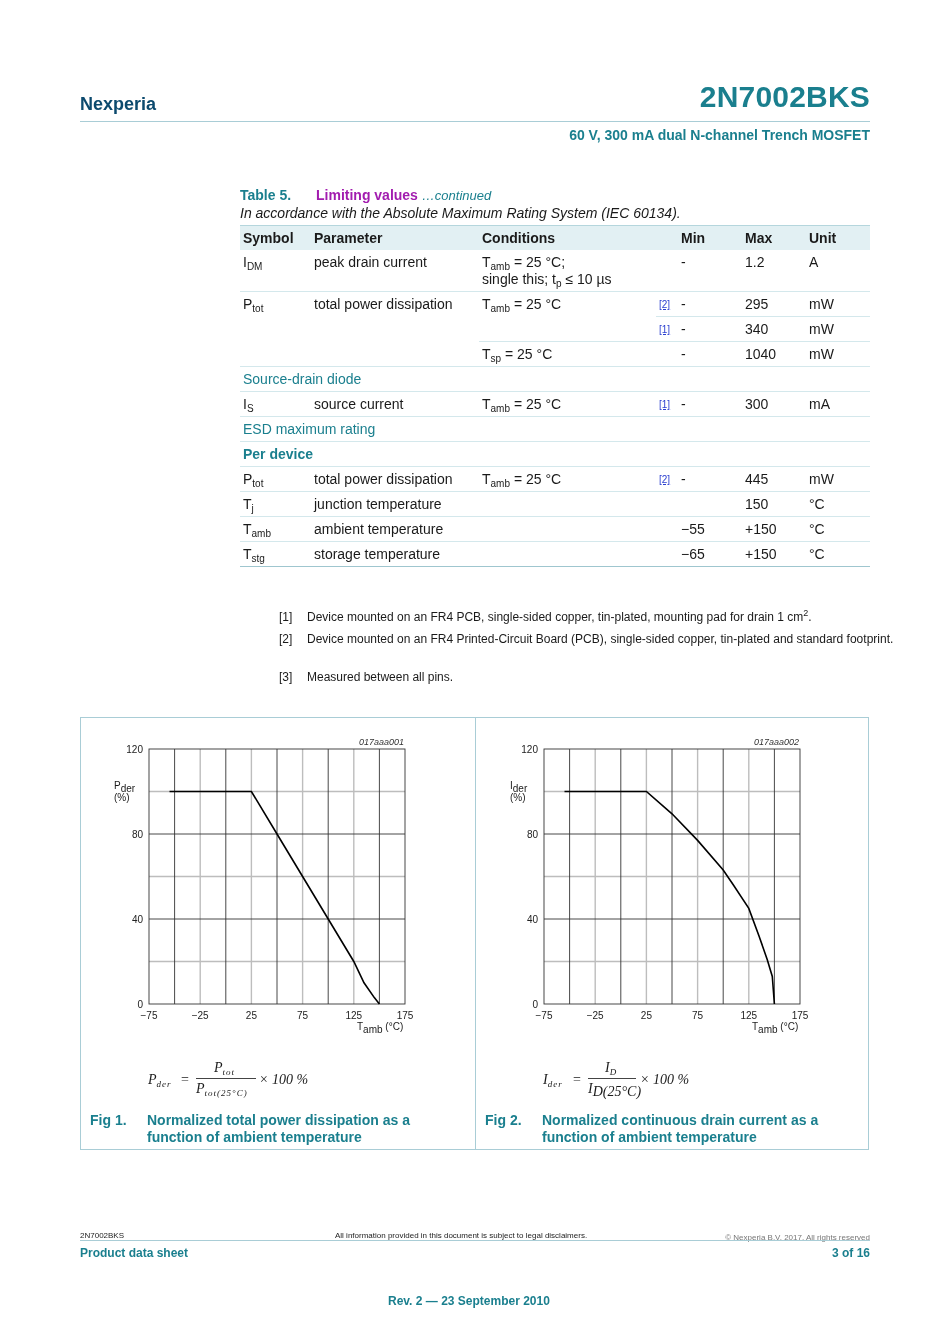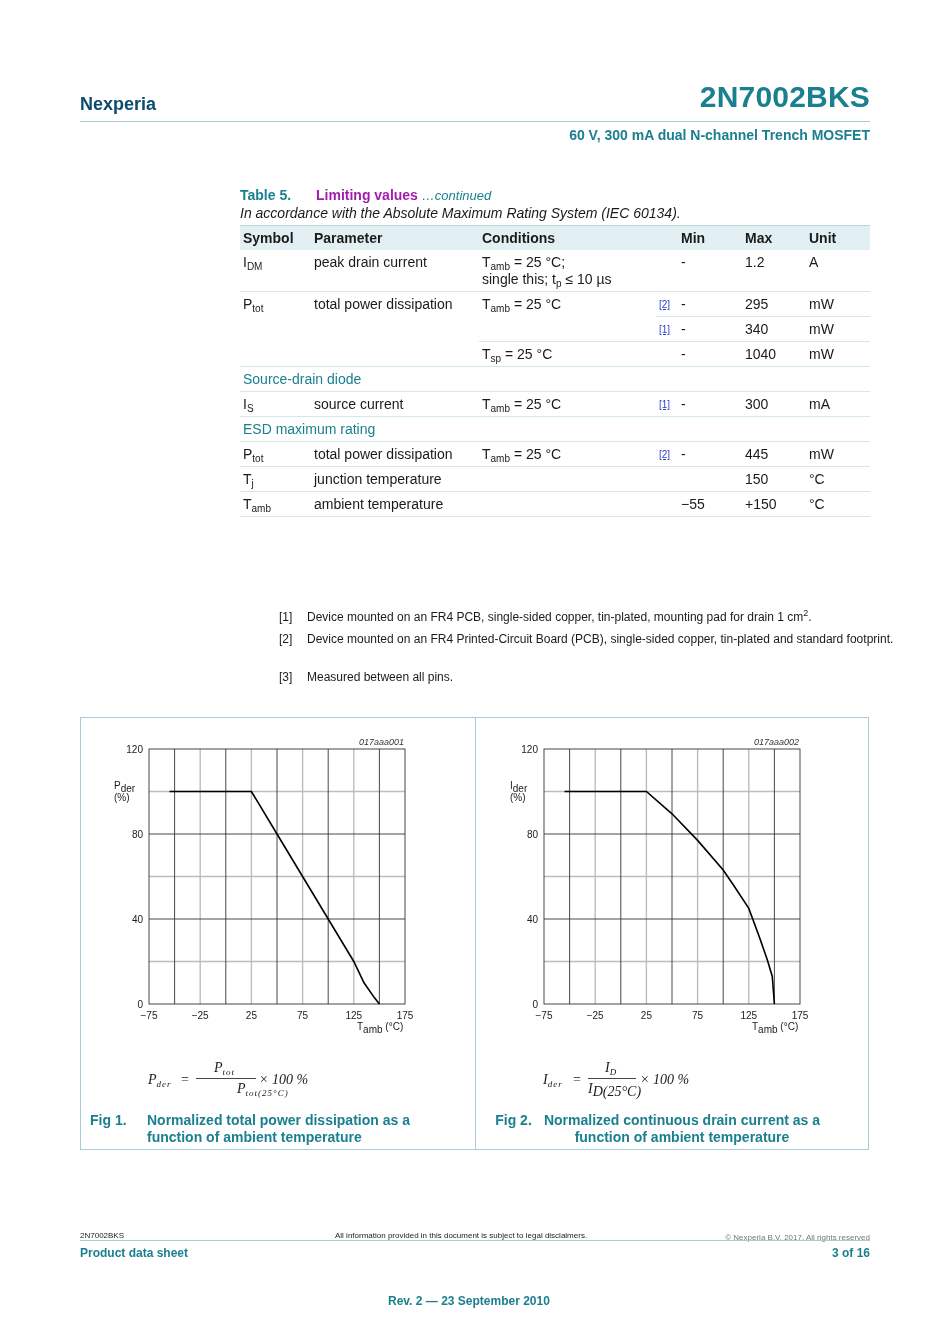--- a/index.html
+++ b/index.html
@@ -139,20 +139,23 @@
       <td>-</td>
       <td>300</td>
       <td>mA</td>
     </tr>
 
     <tr>
       <td class="sec" colspan="7">ESD maximum rating</td>
     </tr>
 
 
+    <tr>
+      <td class="secb" colspan="7">Per device</td>
+    </tr>
 
     <tr>
       <td><span>P</span><sub>tot</sub></td>
       <td>total power dissipation</td>
       <td><span>T</span><sub>amb</sub><span> = 25 °C</span></td>
       <td><span class="ref">[2]</span></td>
       <td>-</td>
       <td>445</td>
       <td>mW</td>
     </tr>
@@ -170,20 +173,29 @@
     <tr>
       <td><span>T</span><sub>amb</sub></td>
       <td>ambient temperature</td>
       <td></td>
       <td></td>
       <td>−55</td>
       <td>+150</td>
       <td>°C</td>
     </tr>
 
+    <tr class="last">
+      <td><span>T</span><sub>stg</sub></td>
+      <td>storage temperature</td>
+      <td></td>
+      <td></td>
+      <td>−65</td>
+      <td>+150</td>
+      <td>°C</td>
+    </tr>
   </tbody>
 </table>
 
 <div class="abs note" style="top:609px;">
   <span class="n">[1]</span><span class="t"><span>Device mounted on an FR4 PCB, single-sided copper, tin-plated, mounting pad for drain 1 cm</span><sup>2</sup><span>.</span></span>
 </div>
 <div class="abs note" style="top:631px;">
   <span class="n">[2]</span><span class="t">Device mounted on an FR4 Printed-Circuit Board (PCB), single-sided copper, tin-plated and standard footprint.</span>
 </div>
 <div class="abs note" style="top:669px;">
@@ -233,21 +245,21 @@
   </svg>
   <div class="abs" style="left:279px; top:20px; font-size:9px; font-style:italic; color:#333;">017aaa001</div>
   <div class="abs" style="left:34px; top:63px; font-size:10px; line-height:12px;"><span>P</span><sub>der</sub><br><span>(%)</span></div>
   <div class="abs" style="left:277px; top:304px; font-size:10px;"><span>T</span><sub>amb</sub><span> (°C)</span></div>
 
   <div class="abs formula" style="left:68px; top:343px; width:260px; height:44px;">
     <span class="abs" style="left:0; top:12px;"><span>P</span><sub style="font-size:9px; letter-spacing:1px;">der</sub></span>
     <span class="abs" style="left:33px; top:12px; font-style:normal;">=</span>
     <span class="abs" style="left:66px; top:0px;"><span>P</span><sub style="font-size:9px; letter-spacing:1px;">tot</sub></span>
     <span class="abs" style="left:48px; top:18px; width:60px; height:1px; background:#444;"></span>
-    <span class="abs" style="left:48px; top:21px;margin-left:41px;"><span>P</span><sub style="font-size:9px; letter-spacing:1px;">tot(25°C)</sub></span>
+    <span class="abs" style="left:48px; top:21px;"><span>P</span><sub style="font-size:9px; letter-spacing:1px;">tot(25°C)</sub></span>
     <span class="abs" style="left:111px; top:12px;">× 100 %</span>
   </div>
 
   <div class="abs figcap" style="left:10px; top:395px;">
     <span class="fn">Fig 1.</span><span class="ft">Normalized total power dissipation as a function of ambient temperature</span>
   </div>
 </div>
 
 <div class="chart" style="left:475px; top:717px; width:395px; height:433px;">
   <svg width="395" height="330" style="position:absolute; left:0; top:0;">
@@ -292,21 +304,21 @@
 
   <div class="abs formula" style="left:68px; top:343px; width:260px; height:44px;">
     <span class="abs" style="left:0; top:12px;"><span>I</span><sub style="font-size:9px; letter-spacing:1px;">der</sub></span>
     <span class="abs" style="left:30px; top:12px; font-style:normal;">=</span>
     <span class="abs" style="left:62px; top:0px;"><span>I</span><sub style="font-size:9px;">D</sub></span>
     <span class="abs" style="left:45px; top:18px; width:48px; height:1px; background:#444;"></span>
     <span class="abs" style="left:45px; top:21px;"><span>I</span><sub style="font-size:14px;">D(25°C)</sub></span>
     <span class="abs" style="left:97px; top:12px;">× 100 %</span>
   </div>
 
-  <div class="abs figcap" style="left:10px; top:395px;text-align:center;">
+  <div class="abs figcap" style="left:10px; top:395px;">
     <span class="fn">Fig 2.</span><span class="ft">Normalized continuous drain current as a function of ambient temperature</span>
   </div>
 </div>
 
 <div class="abs foot-small" style="left:80px;">2N7002BKS</div>
 <div class="abs foot-small" style="left:335px;">All information provided in this document is subject to legal disclaimers.</div>
 <div class="abs foot-small" style="right:80px; top:1233px; color:#777;">© Nexperia B.V. 2017. All rights reserved</div>
 <div class="abs foot-rule"></div>
 <div class="abs foot-big" style="left:80px;">Product data sheet</div>
 <div class="abs foot-big" style="left:388px;margin-top:48px;">Rev. 2 — 23 September 2010</div>

